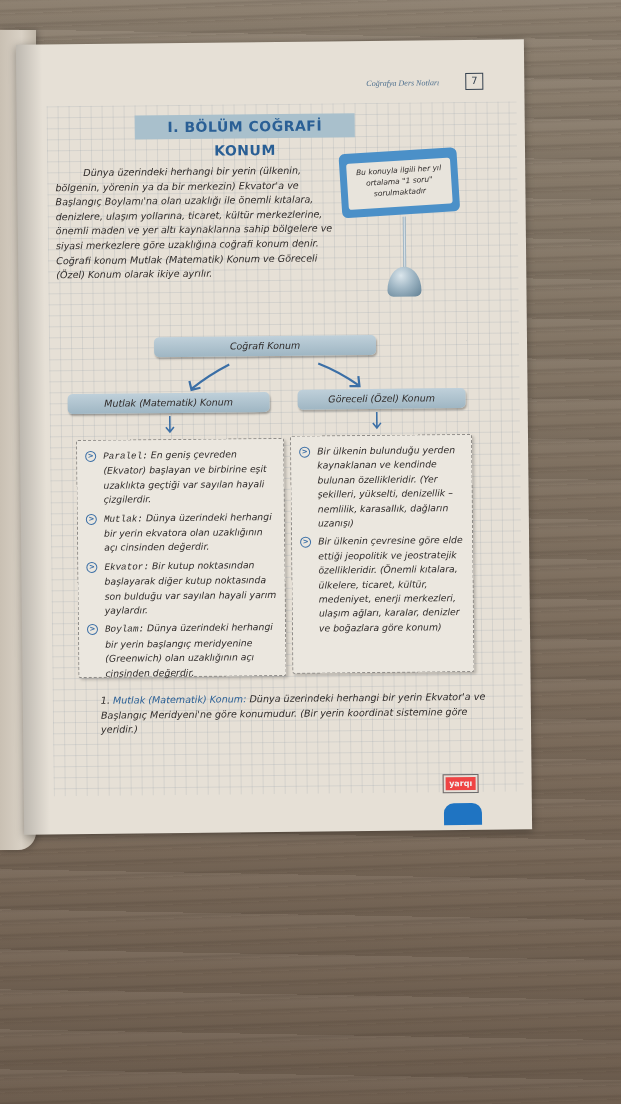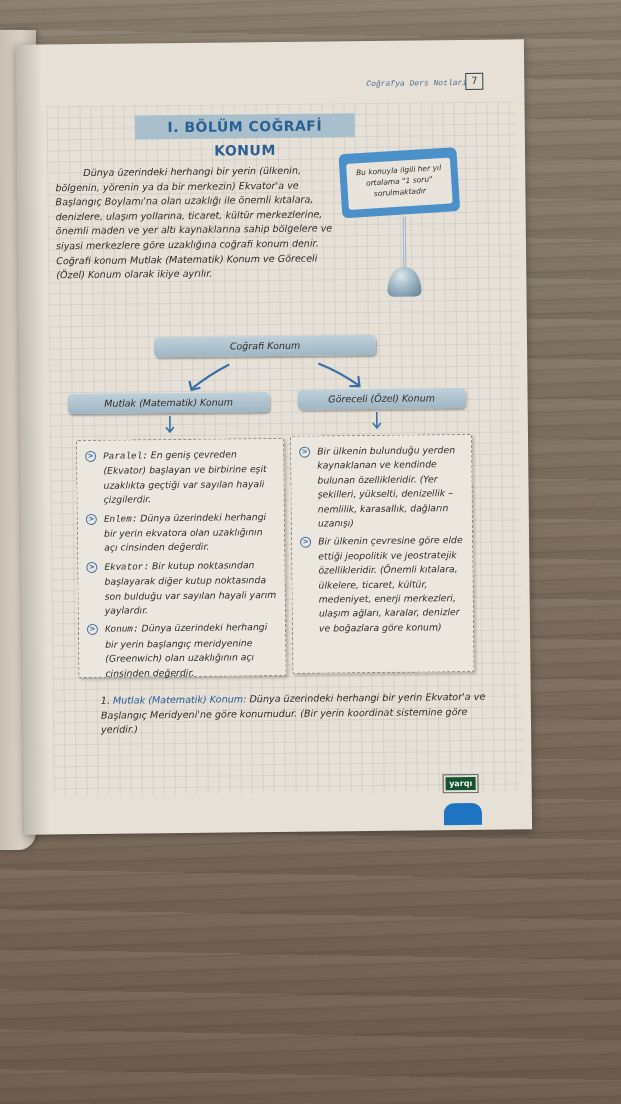--- a/index.html
+++ b/index.html
@@ -31,21 +31,21 @@
     .grid {
       position: absolute; left: 30px; top: 62px; width: 470px; height: 690px;
       background-image:
         linear-gradient(rgba(150,160,170,0.22) 1px, transparent 1px),
         linear-gradient(90deg, rgba(150,160,170,0.22) 1px, transparent 1px);
       background-size: 11px 11px;
     }
     .hand { font-family: "DejaVu Sans", sans-serif; font-style: italic; color: #2f2b2a; }
     .header-note {
       position: absolute; left: 350px; top: 38px; font-size: 8px; color: #4d6f8e;
-      font-style: italic; font-family: Liberation Mono, monospace;
+      font-style: italic; font-family: Liberation Serif, serif;
     }
     .page-num {
       position: absolute; left: 449px; top: 33px; width: 18px; height: 17px;
       border: 1.5px solid #34404e; font-size: 10px; text-align: center; line-height: 14px;
       color: #34404e; font-family: "DejaVu Sans", sans-serif;
     }
     .chapter-title {
       position: absolute; left: 118px; top: 72px; width: 220px; height: 24px;
       background: #a9c0cc; color: #2a5f95; font-weight: bold; font-size: 14px;
       text-align: center; line-height: 24px; letter-spacing: 0.5px;
@@ -91,21 +91,21 @@
       font-style: normal; font-weight: bold;
     }
     .term { font-style: italic; font-family: Liberation Mono, monospace; }
     .def-line { position: absolute; left: 78px; top: 650px; width: 390px; font-size: 9.6px; line-height: 14.6px; }
     .def-term { color: #2a5f95; }
     .logo {
       position: absolute; left: 418px; top: 735px; width: 40px; height: 48px;
     }
     .logo-box {
       position: absolute; left: 2px; top: 0; width: 34px; height: 17px;
-      background: #14532d; border: 2px solid #e4e0d8; outline: 1px solid #6b6b6b;
+      background: #ef4444; border: 2px solid #e4e0d8; outline: 1px solid #6b6b6b;
       color: #f2f2f2; font-size: 8px; font-weight: bold; text-align: center; line-height: 13px;
       font-family: "DejaVu Sans", sans-serif;
     }
     .logo-tab {
       position: absolute; left: 2px; top: 28px; width: 38px; height: 22px;
       background: #1f74c2; border-radius: 10px 10px 0 0;
     }
   </style>
 </head>
 <body>
@@ -149,29 +149,29 @@
     <path d="M6 1 L6 17 M2 12 L6 17 L10 12" stroke="#3b6fa6" stroke-width="1.6" fill="none"></path>
   </svg>
 
   <div class="box hand" style="left:56px; top:396px; width:208px; height:238px;">
     <div class="item">
       <span class="bullet">&gt;</span>
       <span class="term">Paralel:</span><span> En geniş çevreden (Ekvator) başlayan ve birbirine eşit uzaklıkta geçtiği var sayılan hayali çizgilerdir.</span>
     </div>
     <div class="item">
       <span class="bullet">&gt;</span>
-      <span class="term">Enlem:</span><span> Dünya üzerindeki herhangi bir yerin ekvatora olan uzaklığının açı cinsinden değerdir.</span>
+      <span class="term">Mutlak:</span><span> Dünya üzerindeki herhangi bir yerin ekvatora olan uzaklığının açı cinsinden değerdir.</span>
     </div>
     <div class="item">
       <span class="bullet">&gt;</span>
       <span class="term">Ekvator:</span><span> Bir kutup noktasından başlayarak diğer kutup noktasında son bulduğu var sayılan hayali yarım yaylardır.</span>
     </div>
     <div class="item">
       <span class="bullet">&gt;</span>
-      <span class="term">Konum:</span><span> Dünya üzerindeki herhangi bir yerin başlangıç meridyenine (Greenwich) olan uzaklığının açı cinsinden değerdir.</span>
+      <span class="term">Boylam:</span><span> Dünya üzerindeki herhangi bir yerin başlangıç meridyenine (Greenwich) olan uzaklığının açı cinsinden değerdir.</span>
     </div>
   </div>
 
   <div class="box hand" style="left:270px; top:394px; width:182px; height:238px;">
     <div class="item">
       <span class="bullet">&gt;</span>
       <span>Bir ülkenin bulunduğu yerden kaynaklanan ve kendinde bulunan özellikleridir. (Yer şekilleri, yükselti, denizellik – nemlilik, karasallık, dağların uzanışı)</span>
     </div>
     <div class="item">
       <span class="bullet">&gt;</span>

